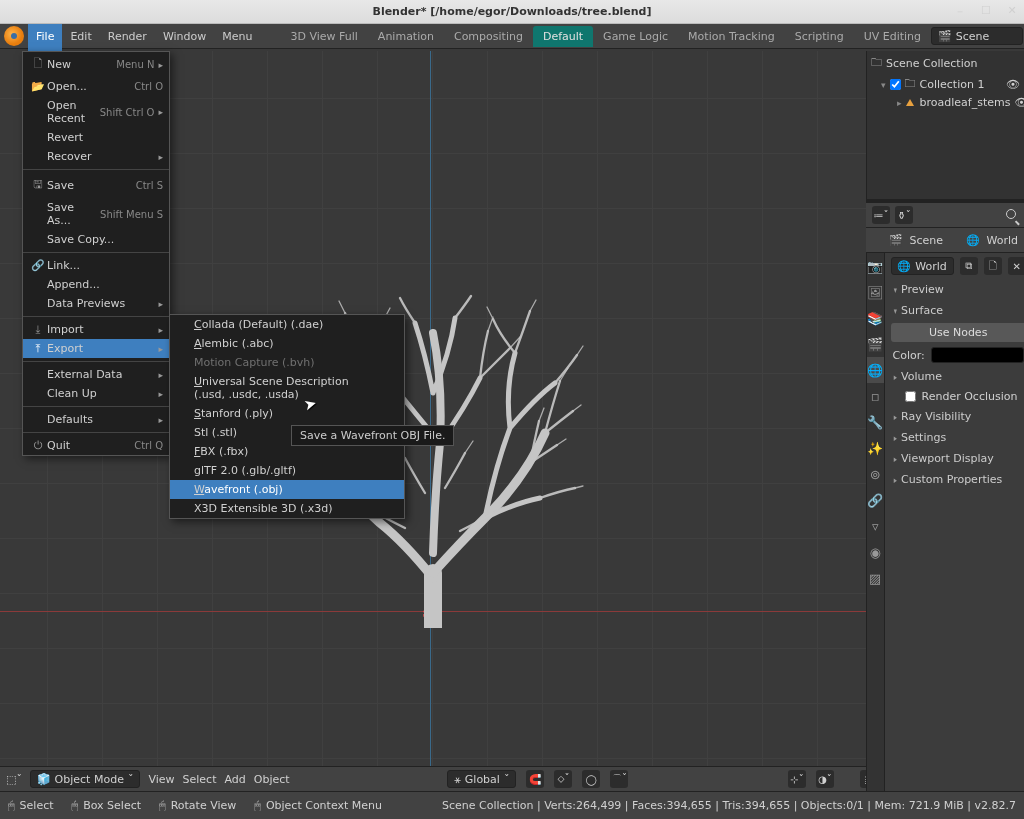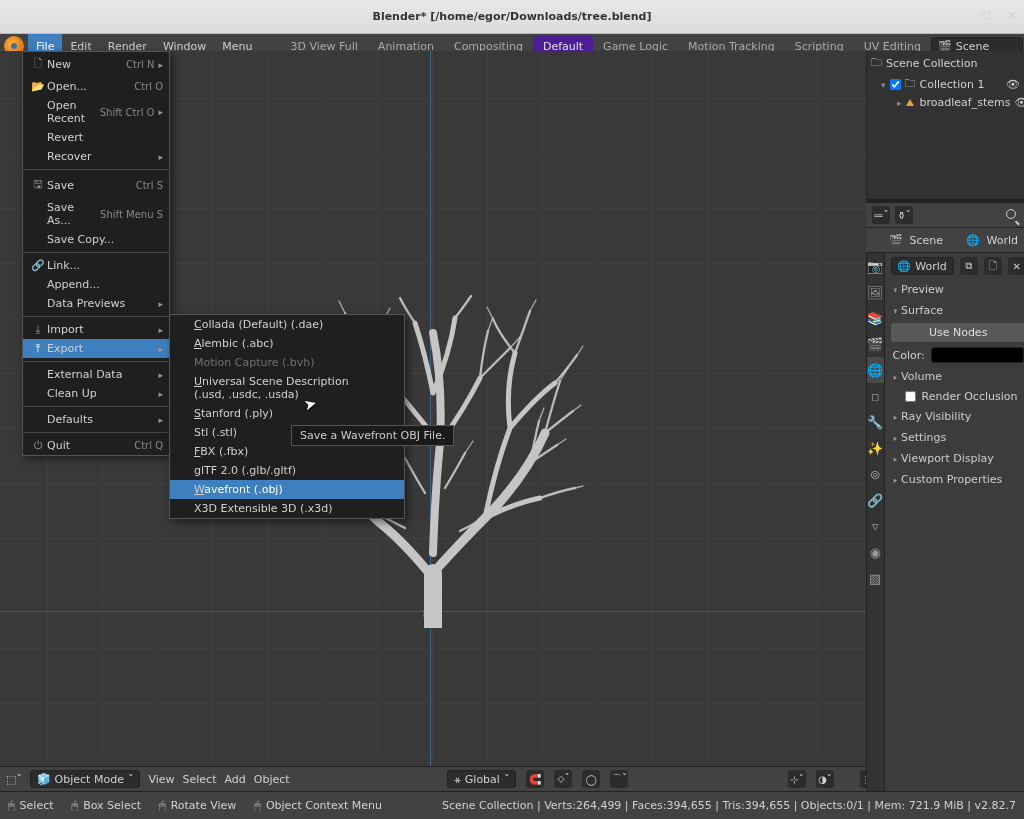--- a/index.html
+++ b/index.html
@@ -1,28 +1,28 @@
 <!DOCTYPE html>
 <html><head>
 <meta charset="utf-8">
 <style>
 *{box-sizing:border-box;margin:0;padding:0;font-family:"DejaVu Sans",Arial,sans-serif;font-size:11px;color:#d0d0d0;user-select:none}
 body{width:1024px;height:819px;background:#393939;overflow:hidden;position:relative}
-.titlebar{height:34px;background:linear-gradient(#e8e8e8,#dcdcdc);display:flex;align-items:center;justify-content:center;position:relative;border-bottom:1px solid #bbb}
+.titlebar{height:24px;background:linear-gradient(#e8e8e8,#dcdcdc);display:flex;align-items:center;justify-content:center;position:relative;border-bottom:1px solid #bbb}
 .titlebar span{color:#333;font-weight:bold}
 .win-ctrl{position:absolute;right:6px;display:flex;gap:14px;color:#555}
 .win-ctrl div{width:12px;text-align:center}
 .menubar{height:25px;background:#424242;display:flex;align-items:center;padding:0 4px;border-bottom:1px solid #222}
 .blender-icon{width:20px;height:20px;border-radius:50%;background:radial-gradient(circle at 40% 40%,#ffb44a,#e87d0d 60%);margin-right:4px;position:relative;flex-shrink:0}
 .blender-icon::after{content:"";position:absolute;width:6px;height:6px;background:#3a6ea5;border-radius:50%;top:7px;left:7px}
 .menu-item{padding:16px 8px;color:#ccc;white-space:nowrap}
 .menu-item.open{background:#3e7fbf;color:#fff}
 .workspace-tabs{display:flex;margin-left:20px;align-items:center}
 .ws-tab{padding:4px 10px;color:#aaa;white-space:nowrap}
-.ws-tab.active{background:#4c1d95;color:#e0e0e0;border-radius:3px 3px 0 0}
+.ws-tab.active{background:#0f766e;color:#e0e0e0;border-radius:3px 3px 0 0}
 .scene-strip{margin-left:auto;display:flex;align-items:center;gap:4px}
 .field{background:#2c2c2c;border:1px solid #222;border-radius:3px;padding:2px 6px;display:flex;align-items:center;gap:4px;height:18px}
 .content{position:absolute;top:51px;left:0;right:0;bottom:28px;display:flex}
 .view3d{flex:1;background:#393939;position:relative;overflow:hidden}
 .vp{position:absolute;inset:0}
 .vp::before{content:"";position:absolute;inset:0;background-image:linear-gradient(#454545 1px,transparent 1px),linear-gradient(90deg,#454545 1px,transparent 1px);background-size:55px 55px;background-position:-8px -8px;opacity:.6}
 .axis-h{position:absolute;left:0;right:0;top:560px;height:1px;background:#8b3a3a}
 .axis-v{position:absolute;top:0;bottom:0;left:430px;width:1px;background:#3a6a8b}
 .cursor3d{position:absolute;left:423px;top:555px;width:16px;height:16px;pointer-events:none}
 .cursor3d::before{content:"";position:absolute;inset:0;border:1px dashed #e55;border-radius:50%}
@@ -272,21 +272,21 @@
         <div class="panel-h">Custom Properties</div>
       </div>
     </div>
   </div>
 </div>
 
 <div class="dropdown" id="file-dd">
     <div class="dd-row dd-sub">
       <span class="dd-ico">🗋</span>
       <span class="dd-lbl">New</span>
-      <span class="dd-scut">Ctrl N</span>
+      <span class="dd-scut">Menu N</span>
     </div>
     <div class="dd-row">
       <span class="dd-ico">📂</span>
       <span class="dd-lbl">Open...</span>
       <span class="dd-scut">Ctrl O</span>
     </div>
     <div class="dd-row dd-sub">
       <span class="dd-ico"></span>
       <span class="dd-lbl">Open Recent</span>
       <span class="dd-scut">Shift Ctrl O</span>

